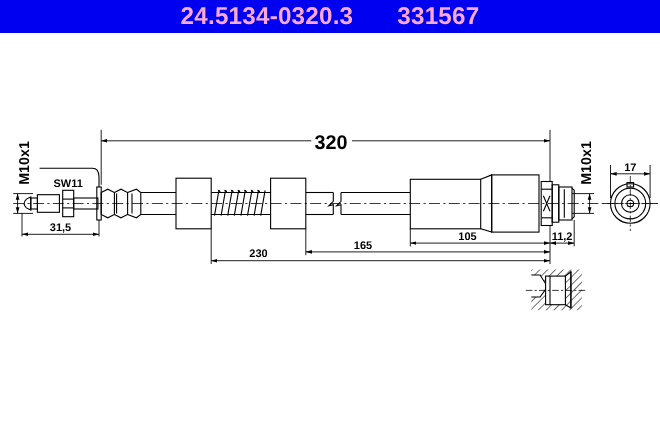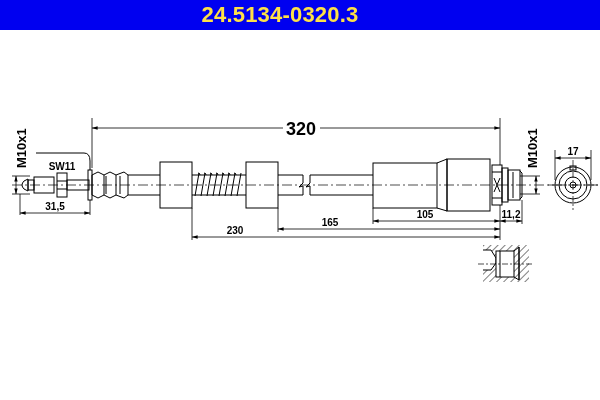--- a/index.html
+++ b/index.html
@@ -1,27 +1,28 @@
 <!DOCTYPE html>
 <html><head>
 <meta charset="utf-8">
 <style>
   html, body { margin:0; padding:0; background:#ffffff; }
   body { width:600px; height:400px; overflow:hidden; position:relative; font-family:"Liberation Sans", sans-serif; }
-  .header { position:absolute; left:0; top:0; width:600px; height:30px; background:#0000f0; color:#fde047; display:flex; align-items:center; justify-content:center; }
+  .header { position:absolute; left:0; top:0; width:600px; height:30px; background:#0000f0; color:#f9a8d4; display:flex; align-items:center; justify-content:center; }
   .header span { font-weight:bold; font-size:22px; letter-spacing:0.2px; }
   .header .pn { margin-right:40px; }
   svg { position:absolute; left:0; top:0; }
   .lbl { font-family:"Liberation Sans", sans-serif; font-weight:bold; fill:#000; }
 </style>
 </head>
 <body>
 
 <div class="header">
   <span class="pn">24.5134-0320.3</span>
+  <span>331567</span>
 </div>
 
 <svg width="600" height="400" viewBox="0 0 600 400">
   <defs>
     <marker id="arr" viewBox="0 0 10 10" refX="10" refY="5" markerWidth="7" markerHeight="7" orient="auto-start-reverse">
       <path d="M0,2 L10,5 L0,8 z" fill="#000"></path>
     </marker>
     <pattern id="hatch" width="5" height="5" patternUnits="userSpaceOnUse" patternTransform="rotate(45)">
       <line x1="0" y1="0" x2="0" y2="5" stroke="#000" stroke-width="1"></line>
     </pattern>

